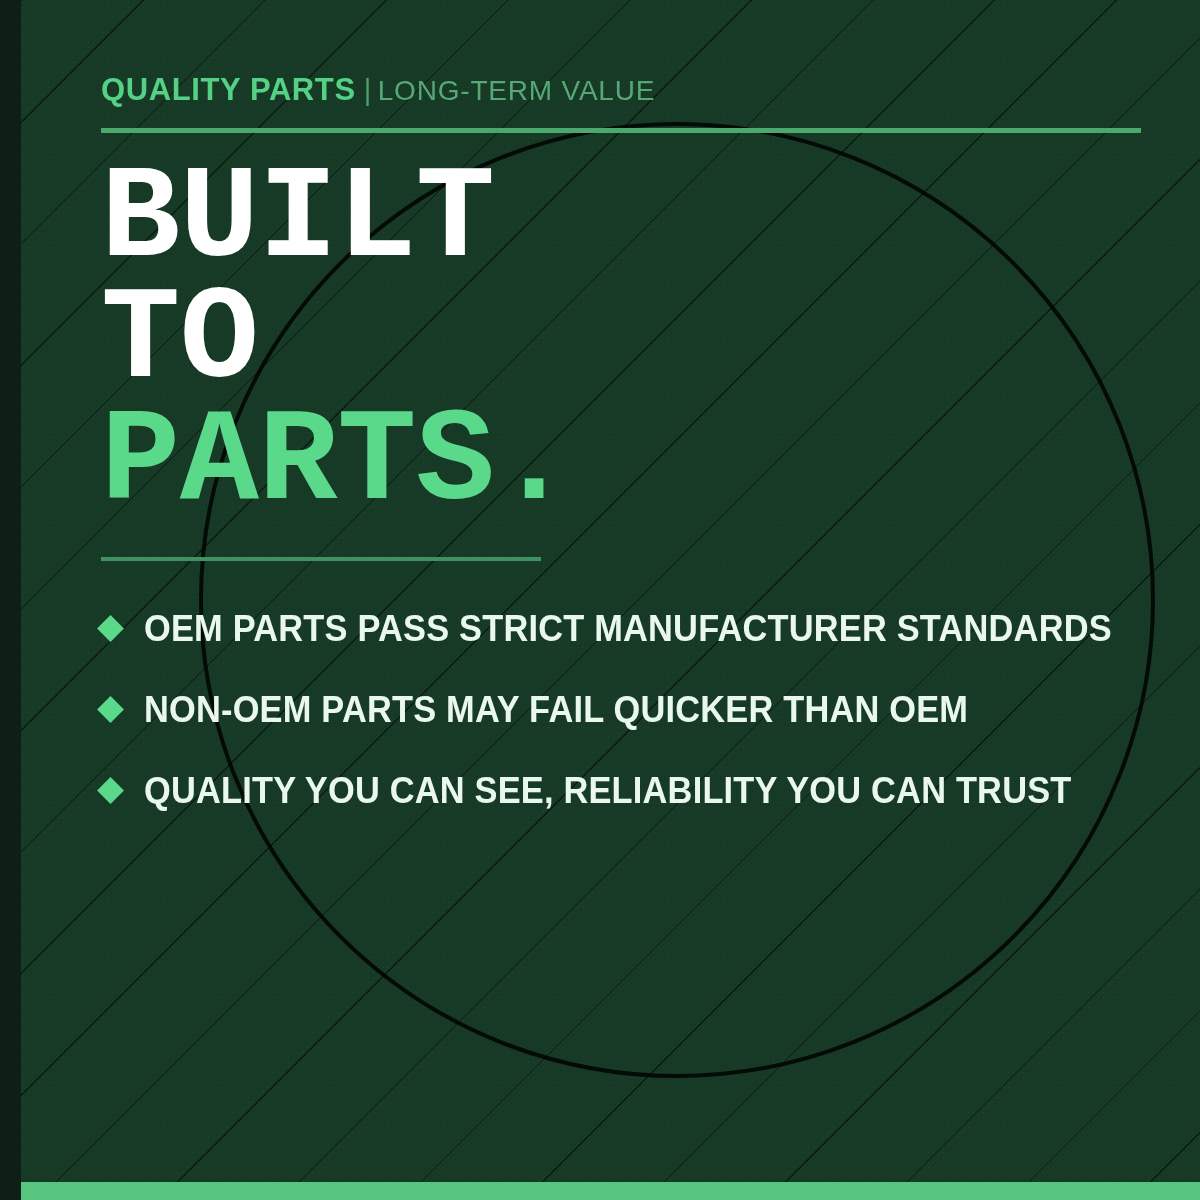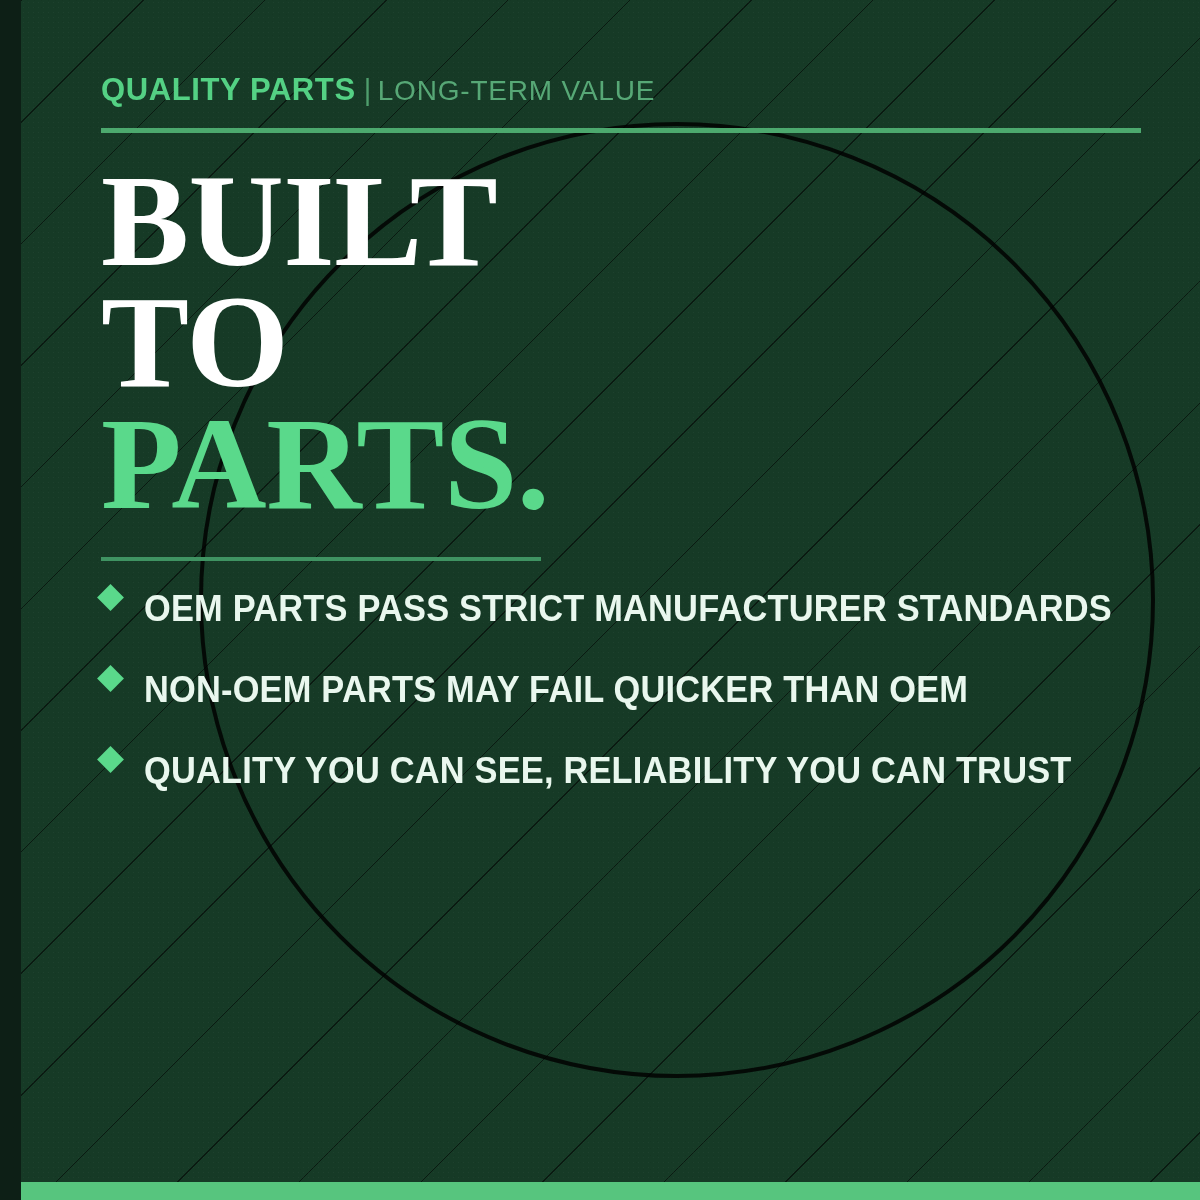--- a/index.html
+++ b/index.html
@@ -93,21 +93,21 @@
     width: 1040px;
     height: 5px;
     background: #4ca96e;
   }
 
   
   .headline {
     position: absolute;
     left: 80px;
     top: 160px;
-    font-family: Liberation Serif, serif;
+    font-family: Liberation Mono, monospace;
     font-weight: 700;
     font-size: 132px;
     line-height: 0.92;
     letter-spacing: -0.5px;
   }
   .headline .l1,
   .headline .l2 { color: #ffffff; display: block; }
   .headline .l3 { color: #5ad98b; display: block; }
 
   .rule-mid {
@@ -121,21 +121,21 @@
 
   
   .bullets {
     position: absolute;
     left: 80px;
     top: 588px;
     width: 1060px;
   }
   .bullet {
     display: flex;
-    align-items: flex-start;
+    align-items: center;
     height: 81px;
   }
   .bullet .diamond {
     flex: 0 0 auto;
     width: 19px;
     height: 19px;
     background: #5ad98b;
     transform: rotate(45deg);
     margin-right: 24px;
   }

